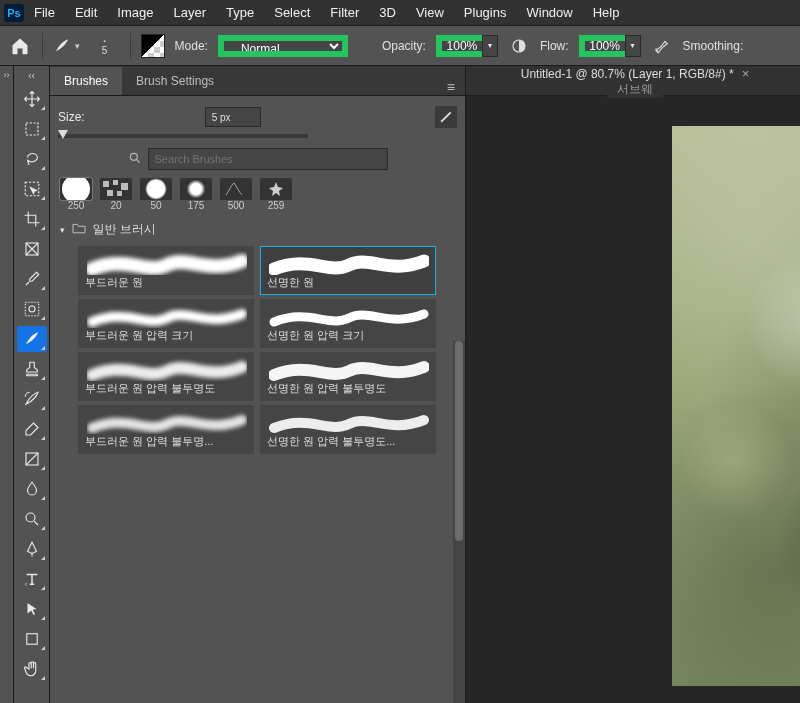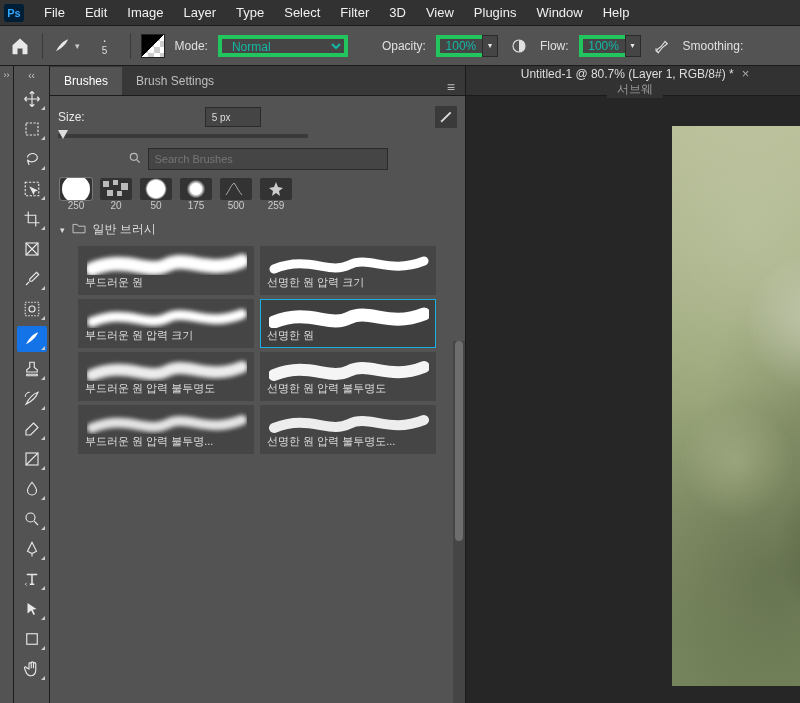--- a/index.html
+++ b/index.html
@@ -1,33 +1,33 @@
 <!DOCTYPE html>
 <html><head>
 <meta charset="utf-8">
 <style>
 * { margin:0; padding:0; box-sizing:border-box; font-family:"Segoe UI",Tahoma,sans-serif; user-select:none; }
 body { background:#323232; width:800px; height:703px; overflow:hidden; color:#e8e8e8; font-size:12px; }
 
 .menubar { height:26px; background:#323232; display:flex; align-items:center; padding:0 4px; border-bottom:1px solid #1b1b1b; }
-.menubar .ps-logo { width:20px; height:18px; background:#001e36; color:#31a8ff; font-weight:700; font-size:11px; display:flex; align-items:center; justify-content:center; border-radius:3px; margin-right:10px; }
+.menubar .ps-logo { width:20px; height:18px; background:#001e36; color:#31a8ff; font-weight:700; font-size:11px; display:flex; align-items:center; justify-content:center; border-radius:3px; }
 .menubar span.mitem { padding:0 10px; font-size:13px; color:#f0f0f0; cursor:default; }
 
 .optionsbar { height:40px; background:#535353; display:flex; align-items:center; padding:0 8px; gap:10px; border-bottom:1px solid #1b1b1b; }
 .optionsbar .home-icn { width:24px; height:24px; display:flex; align-items:center; justify-content:center; }
 .optionsbar .divider { width:1px; height:26px; background:#3a3a3a; }
 .optionsbar .brush-preset { display:flex; align-items:center; gap:4px; }
 .optionsbar .brush-preset svg { width:18px; height:18px; }
 .optionsbar .chev { font-size:9px; color:#ccc; }
 .optionsbar .size-readout { width:30px; text-align:center; font-size:10px; color:#ddd; display:flex; flex-direction:column; align-items:center; line-height:11px; }
 .optionsbar .checker { width:24px; height:24px; background:
   conic-gradient(#fff 0 25%, #ccc 0 50%, #fff 0 75%, #ccc 0) 0 0/12px 12px; border:1px solid #222; position:relative; }
 .optionsbar .checker::after { content:""; position:absolute; inset:0; background:linear-gradient(135deg,#000 48%,transparent 50%); }
 .optionsbar label { font-size:12px; color:#e0e0e0; }
-.optionsbar select, .optionsbar .valbox { background:#454545; color:#14b8a6; border:4px solid #22c55e; height:22px; font-size:12px; padding:0 6px; }
+.optionsbar select, .optionsbar .valbox { background:#454545; color:#ffffff; border:6px solid #22c55e; height:22px; font-size:12px; padding:0 13px; }
 .optionsbar select { width:130px; }
 .optionsbar .valbox { width:46px; display:flex; align-items:center; justify-content:center; border-right:none; }
 .optionsbar .valdd { width:16px; height:22px; background:#454545; border:1px solid #2a2a2a; display:flex; align-items:center; justify-content:center; font-size:8px; }
 .optionsbar .opt-icn { width:22px; height:22px; display:flex; align-items:center; justify-content:center; }
 
 .workspace { display:flex; height:calc(703px - 26px - 40px); }
 
 .left-bar-narrow { width:14px; background:#535353; border-right:1px solid #1b1b1b; padding-top:4px; text-align:center; font-size:9px; color:#ccc; }
 .toolbar { width:36px; background:#535353; display:flex; flex-direction:column; align-items:center; padding-top:4px; border-right:1px solid #1b1b1b; }
 .toolbar .collapse { font-size:10px; color:#ccc; height:14px; }
@@ -407,31 +407,31 @@
             <span class="label">부드러운 원 압력 불투명도</span>
           </div>
           <div class="brush-item">
             <svg class="stroke" viewBox="0 0 160 24">
                 <path d="M5 18 C40 4,60 24,80 14 C100 4,120 24,155 10" stroke="#fff" stroke-width="10" stroke-linecap="round" fill="none" filter="blur(2px)" opacity="0.85"></path>
               </svg>
             <span class="label">부드러운 원 압력 불투명...</span>
           </div>
         </div>
         <div class="brush-col">
+          <div class="brush-item selected">
+            <svg class="stroke" viewBox="0 0 160 24">
+                <path d="M5 18 C40 4,60 24,80 14 C100 4,120 24,155 10" stroke="#fff" stroke-width="13" stroke-linecap="round" fill="none"></path>
+              </svg>
+            <span class="label">선명한 원</span>
+          </div>
           <div class="brush-item">
             <svg class="stroke" viewBox="0 0 160 24">
                 <path d="M5 18 C40 4,60 24,80 14 C100 4,120 24,155 10" stroke="#fff" stroke-width="9" stroke-linecap="round" fill="none"></path>
               </svg>
             <span class="label">선명한 원 압력 크기</span>
-          </div>
-          <div class="brush-item selected">
-            <svg class="stroke" viewBox="0 0 160 24">
-                <path d="M5 18 C40 4,60 24,80 14 C100 4,120 24,155 10" stroke="#fff" stroke-width="13" stroke-linecap="round" fill="none"></path>
-              </svg>
-            <span class="label">선명한 원</span>
           </div>
           <div class="brush-item">
             <svg class="stroke" viewBox="0 0 160 24">
                 <path d="M5 18 C40 4,60 24,80 14 C100 4,120 24,155 10" stroke="#fff" stroke-width="12" stroke-linecap="round" fill="none" opacity="0.95"></path>
               </svg>
             <span class="label">선명한 원 압력 불투명도</span>
           </div>
           <div class="brush-item">
             <svg class="stroke" viewBox="0 0 160 24">
                 <path d="M5 18 C40 4,60 24,80 14 C100 4,120 24,155 10" stroke="#fff" stroke-width="10" stroke-linecap="round" fill="none" opacity="0.9"></path>

